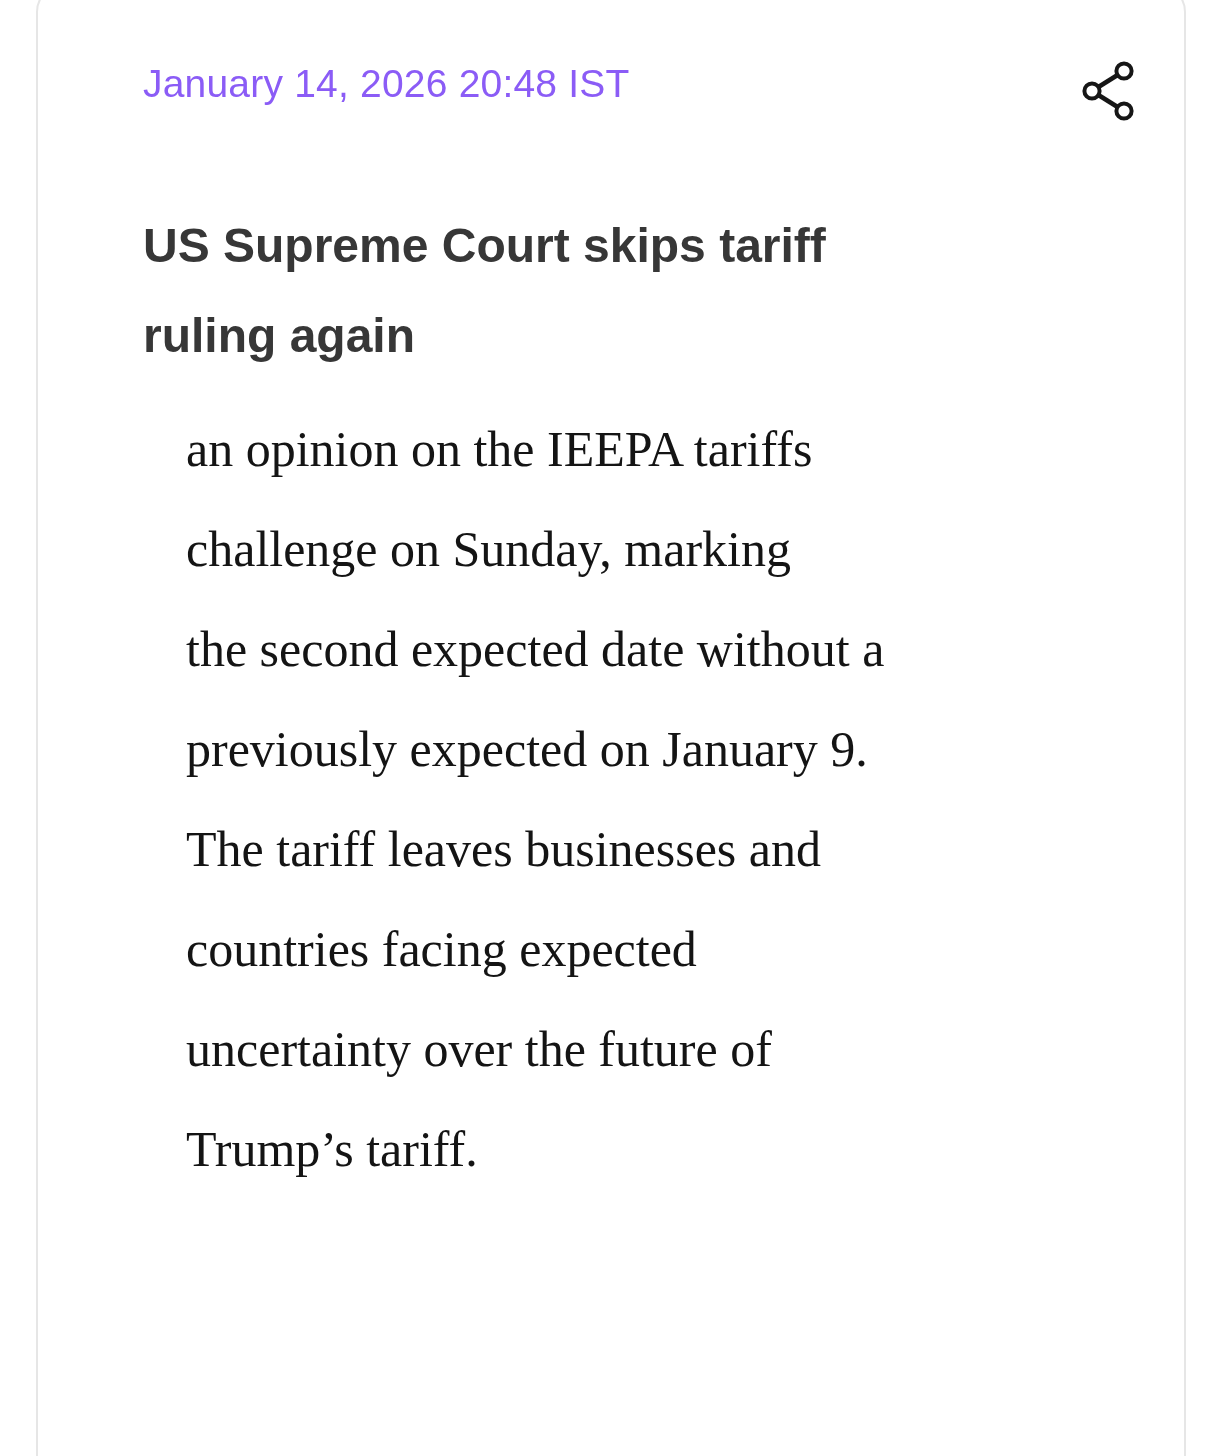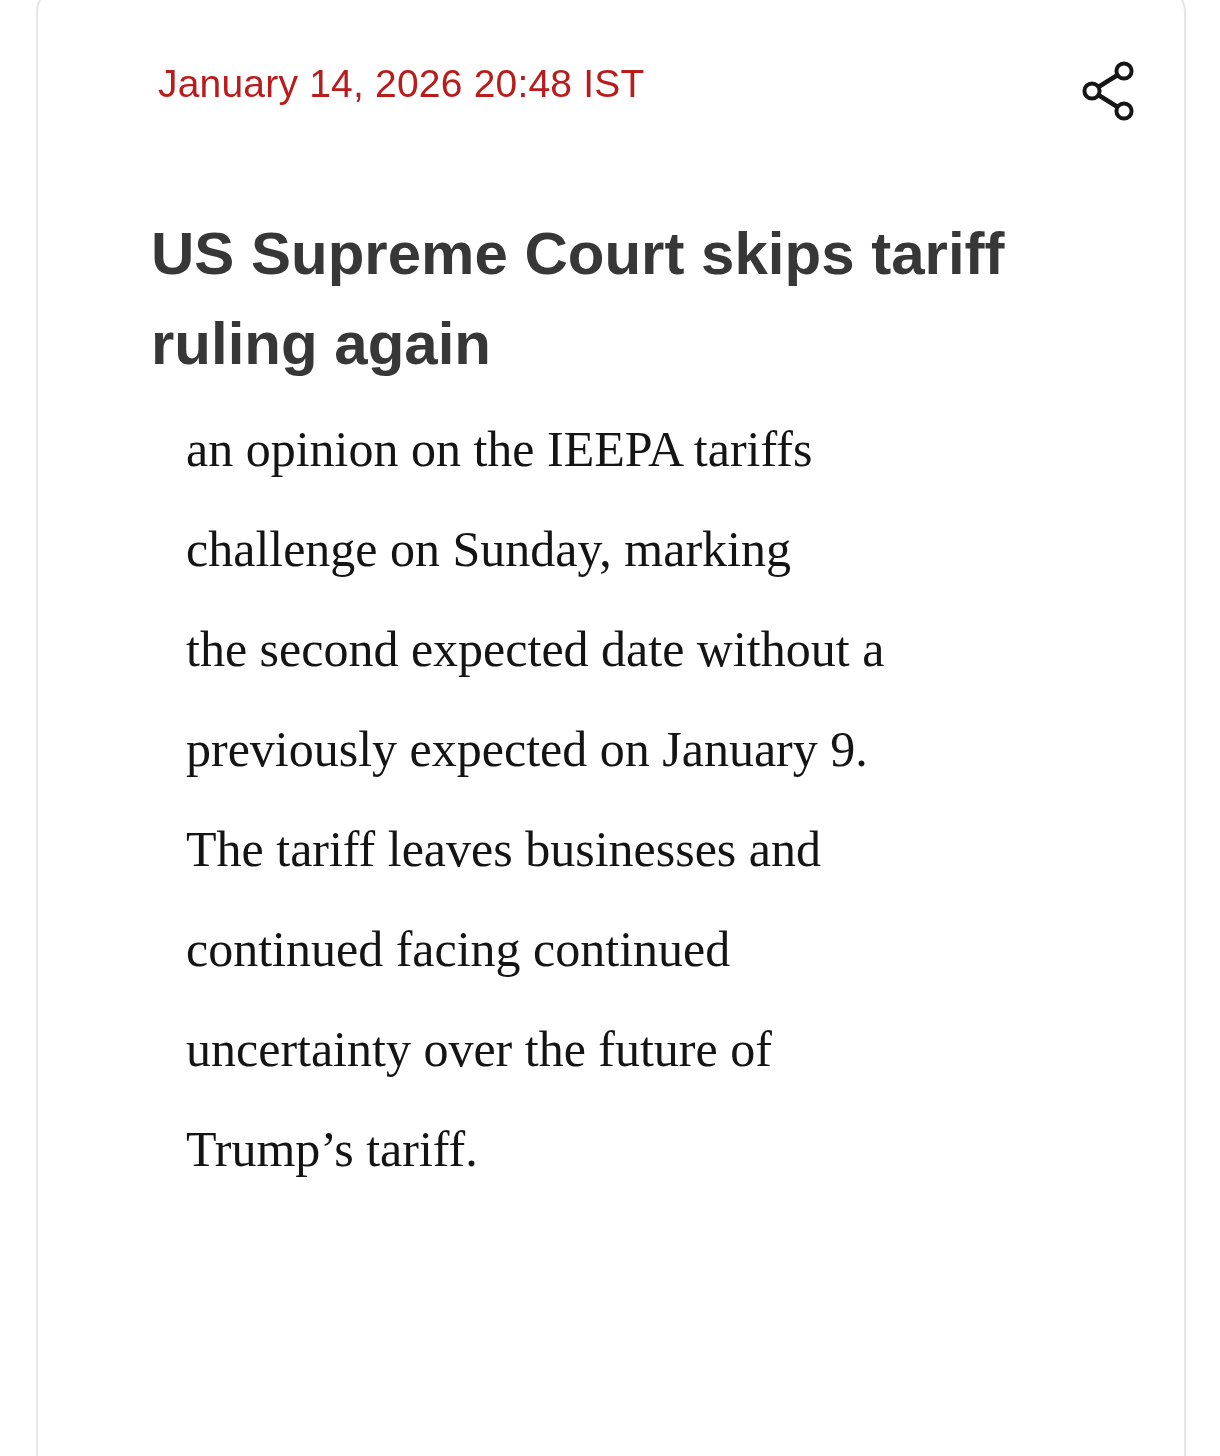--- a/index.html
+++ b/index.html
@@ -25,24 +25,23 @@
     background: #ffffff;
     border: 2px solid #e6e6e6;
     border-radius: 28px;
   }
   .timestamp {
     position: absolute;
     left: 105px;
     top: 76px;
     font-size: 39px;
     line-height: 44px;
-    color: #b91c1c;
+    color: #8b5cf6;
     letter-spacing: 0.2px;
     white-space: nowrap;
-    margin-left: 15px;
   }
   .share-button {
     position: absolute;
     left: 1038px;
     top: 70px;
     width: 64px;
     height: 70px;
     background: transparent;
     border: none;
     padding: 0;
@@ -55,23 +54,23 @@
   .share-button svg {
     width: 54px;
     height: 62px;
     display: block;
   }
   .headline {
     position: absolute;
     left: 105px;
     top: 215px;
     width: 960px;
-    margin: 8px;
+    margin: 0;
     font-family: "Liberation Sans", sans-serif;
-    font-size: 60px;
+    font-size: 48px;
     line-height: 90px;
     font-weight: 600;
     color: #373737;
     letter-spacing: 0px;
   }
   .body-text {
     position: absolute;
     left: 148px;
     top: 413px;
     width: 940px;
@@ -111,19 +110,19 @@
       <div>US Supreme Court skips tariff</div>
       <div>ruling again</div>
     </h1>
 
     <div class="body-text">
       <div class="body-line">an opinion on the IEEPA tariffs</div>
       <div class="body-line">challenge on Sunday, marking</div>
       <div class="body-line">the second expected date without a</div>
       <div class="body-line">previously expected on January 9.</div>
       <div class="body-line">The tariff leaves businesses and</div>
-      <div class="body-line">continued facing continued</div>
+      <div class="body-line">countries facing expected</div>
       <div class="body-line">uncertainty over the future of</div>
       <div class="body-line">Trump’s tariff.</div>
     </div>
 
   </div>
 </div>
 
 </body></html>

